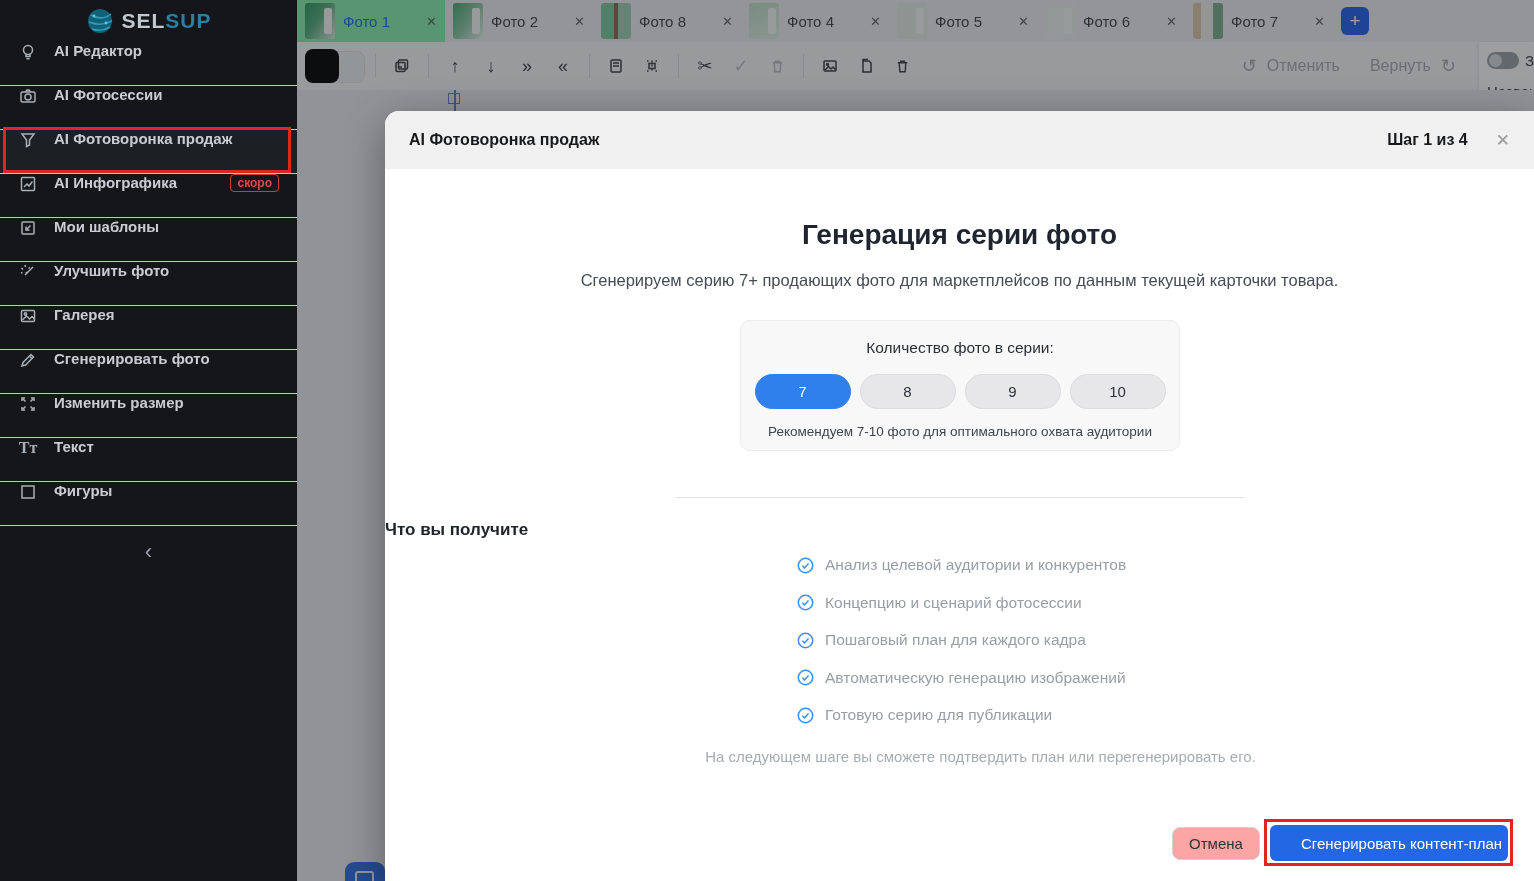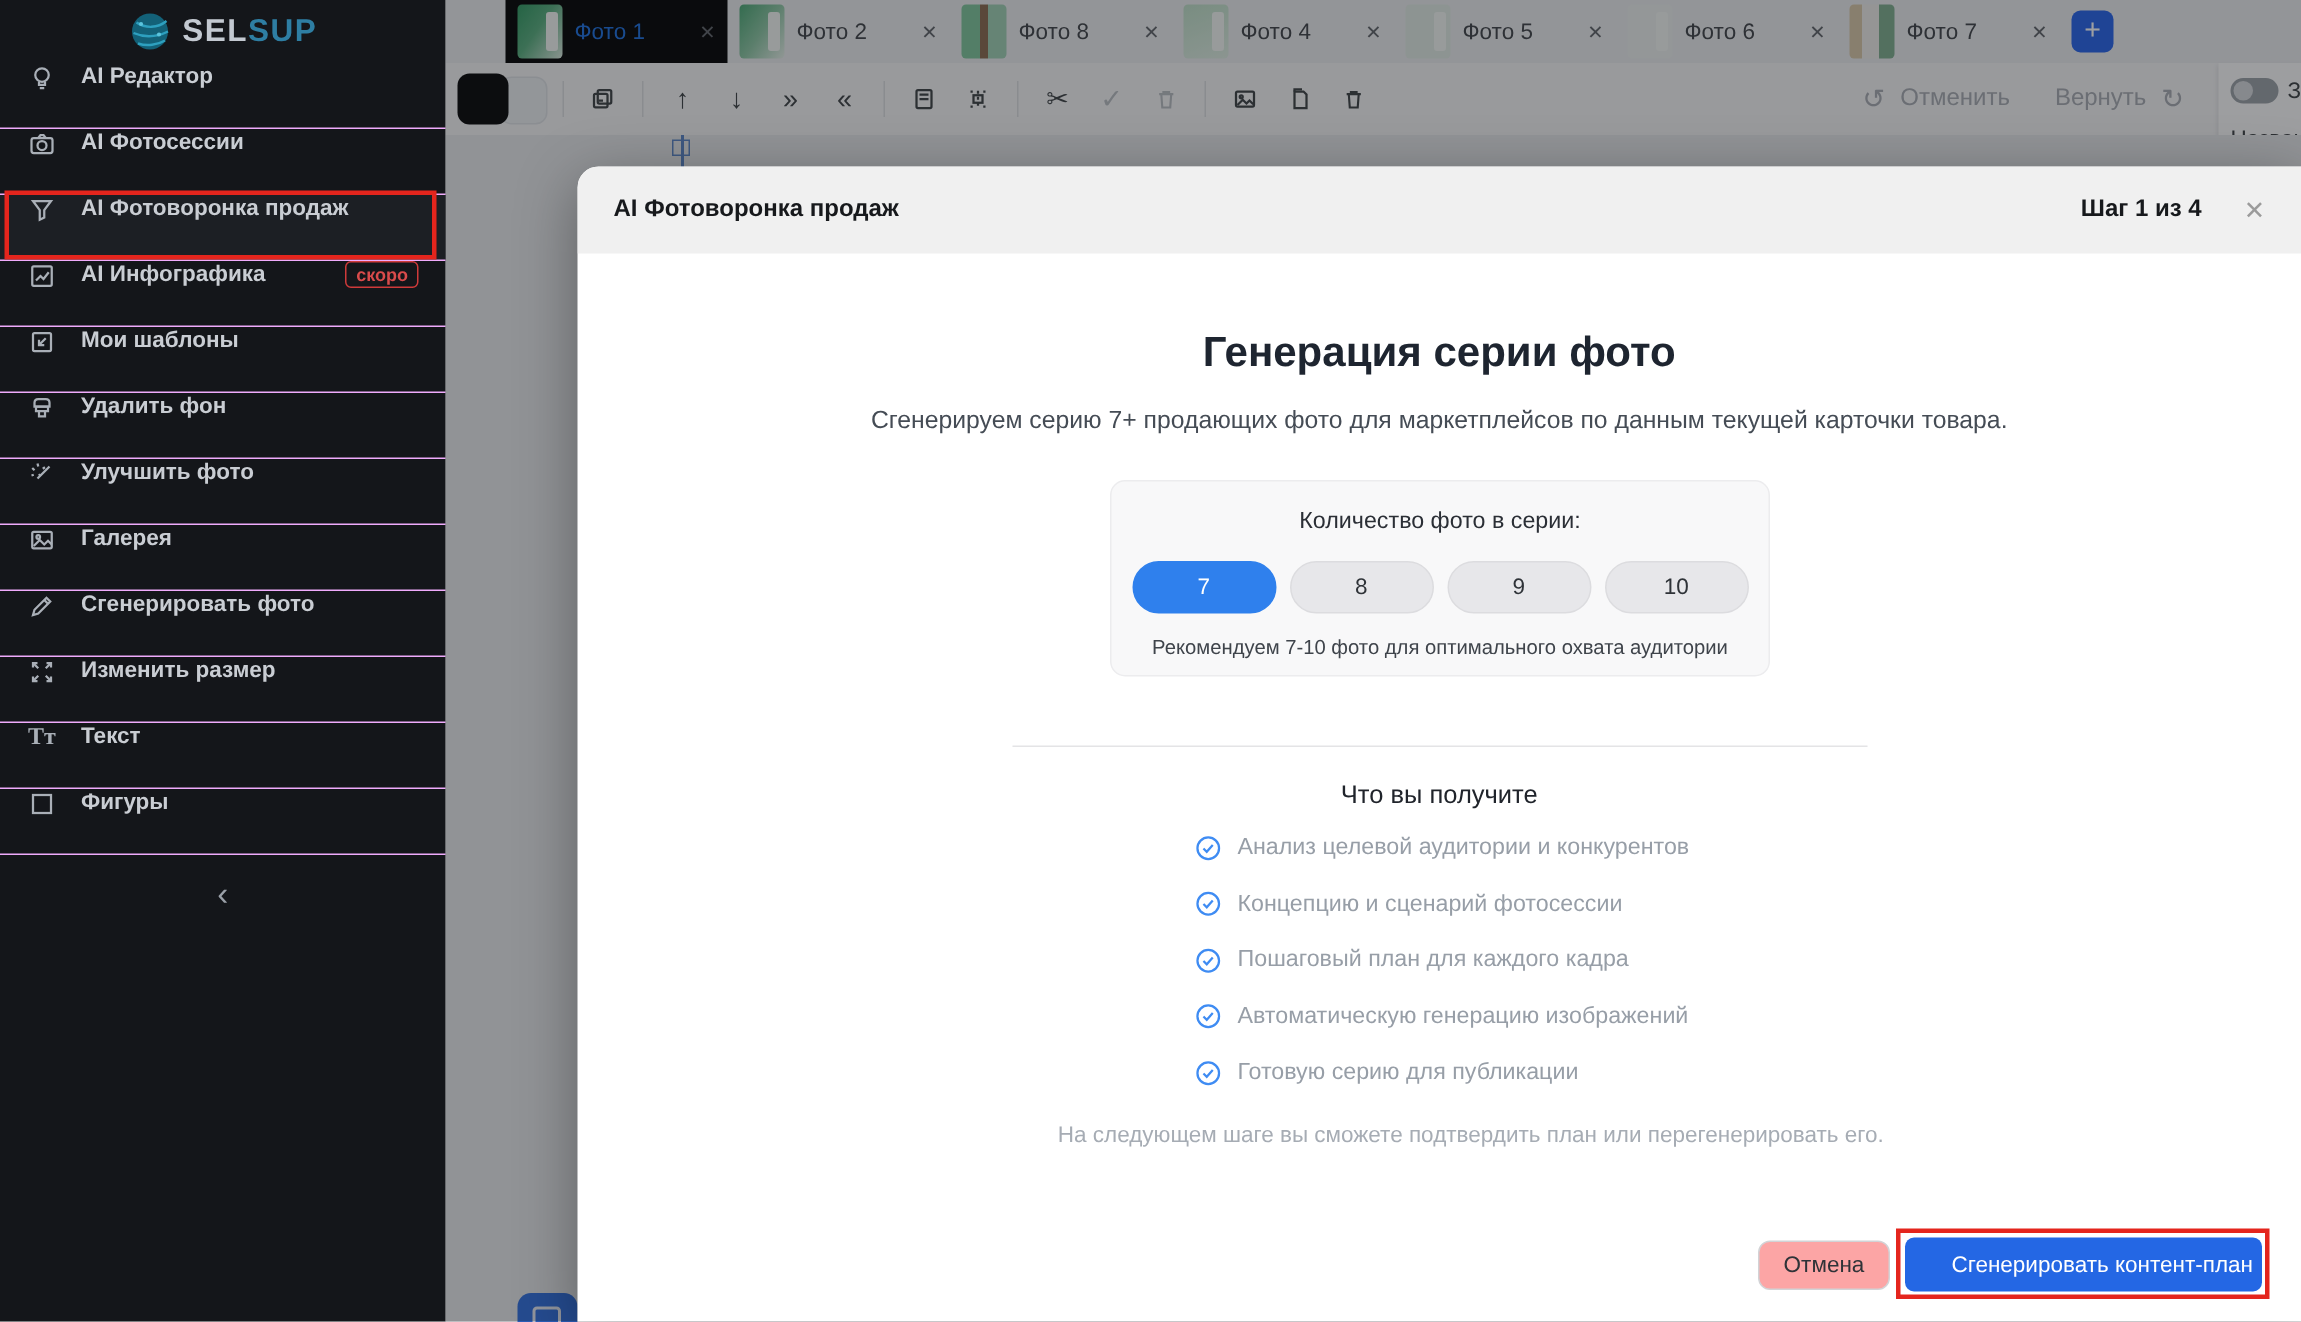--- a/index.html
+++ b/index.html
@@ -27,21 +27,21 @@
     color:#9aa0a8; font-size:22px; cursor:pointer; margin-top:6px; }
 
   
   .content { position:absolute; left:297px; top:0; width:1237px; height:881px; background:#e9eaec; }
 
   .tabbar { position:absolute; left:0; top:0; width:100%; height:42px; background:#edeef0;
     display:flex; align-items:stretch; }
   .tab { position:relative; width:148px; display:flex; align-items:center; gap:8px;
     padding:0 8px; cursor:pointer; }
   .tab .tlabel { font-size:15px; color:#3f4347; white-space:nowrap; }
-  .tab.active { background:#000000;margin-left:40px; }
+  .tab.active { background:#86efac; }
   .tab.active .tlabel { color:#1a6fe0; }
   .tab.active .underline { position:absolute; left:0; bottom:-3px; width:100%; height:3px;
     background:#2572e8; }
   .tab .close { margin-left:auto; font-size:13px; color:#5f6368; cursor:pointer; }
   .thumb { width:30px; height:36px; border-radius:3px; position:relative; overflow:hidden; flex:0 0 auto; }
   .thumb .bottle { position:absolute; right:3px; top:5px; width:8px; height:26px;
     background:#f4f8f4; border-radius:2px; }
   .thumb.t1 { background:linear-gradient(125deg,#2e9960 0%,#57ae7d 45%,#dcebe0 100%); }
   .thumb.t2 { background:linear-gradient(125deg,#49a873 0%,#8cc7a3 50%,#e8f1ea 100%); }
   .thumb.t3 { background:linear-gradient(90deg,#7fc79b 0 42%,#8a6a4e 42% 58%,#9fd0b4 58%); }
@@ -108,22 +108,22 @@
     background:#f8f8f9; border:1px solid #ececee; border-radius:10px; text-align:center; }
   .cb-label { margin-top:18px; font-size:15.5px; color:#2b2f36; }
   .cb-pills { margin-top:17px; display:flex; justify-content:center; gap:9px; }
   .pill-btn { width:96px; height:35px; border-radius:17.5px; background:#e7e7ea;
     border:1px solid #dcdcdf; display:flex; align-items:center; justify-content:center;
     font-size:15px; color:#2f3338; cursor:pointer; }
   .pill-btn.selected { background:#2f80ed; border-color:#2f80ed; color:#ffffff; }
   .cb-hint { margin-top:15px; font-size:13.5px; color:#3f444b; }
 
   .m-divider { position:absolute; left:290px; top:386px; width:570px; height:1px; background:#e4e4e6; }
-  .benefits-title { position:absolute; left:0; top:409px; width:100%; text-align:center;
-    font-size:17px; font-weight:400; color:#20242b; }
+  .benefits-title { position:absolute; left:0; top:409px; width:100%; 
+    font-size:17px; font-weight:700; color:#20242b; }
   .benefits { position:absolute; left:412px; top:443px; }
   .benefit { display:flex; align-items:center; gap:11px; height:22px; margin-bottom:15.5px; }
   .benefit .btext { font-size:15.5px; color:#979ea7; white-space:nowrap; }
   .benefit svg { flex:0 0 auto; }
   .m-footnote { position:absolute; left:0; top:637px; width:100%; text-align:center;
     font-size:15px; color:#a6acb4;margin-left:21px; }
 
   .btn-cancel { position:absolute; left:787px; top:716px; width:88px; height:33px;
     background:#fca5a5; border:1px solid #d2d3d6; border-radius:8px; font-size:15px; color:#2f3338;
     display:flex; align-items:center; justify-content:center; cursor:pointer; }
@@ -194,29 +194,20 @@
       <svg width="18" height="18" viewBox="0 0 18 18">
           <rect x="3" y="3" width="12" height="12" rx="1"></rect>
           <path d="M11.5 6.5 L7 11 M7 7.5 V11 h3.5"></path>
         </svg>
     </span>
     <span class="lbl">Мои шаблоны</span>
   </div>
   <div class="side-item">
     <span class="side-icon">
       <svg width="18" height="18" viewBox="0 0 18 18">
-          <path d="M4 8 V5.5 C4 4 5 3 6.5 3 h5 C13 3 14 4 14 5.5 V8 Z"></path>
-          <path d="M5 8 h8 v3 h-8 Z M7 11 v3.5 h4 V11"></path>
-        </svg>
-    </span>
-    <span class="lbl">Удалить фон</span>
-  </div>
-  <div class="side-item">
-    <span class="side-icon">
-      <svg width="18" height="18" viewBox="0 0 18 18">
           <path d="M6 12 L14 4"></path>
           <path d="M4 6.5 L2.5 5 M6.5 4 L6 2 M9.5 5.5 L11 4.5 M3.5 9.5 L2 10 M7 9 L8 10.5"></path>
         </svg>
     </span>
     <span class="lbl">Улучшить фото</span>
   </div>
   <div class="side-item">
     <span class="side-icon">
       <svg width="18" height="18" viewBox="0 0 18 18">
           <rect x="2.5" y="3.5" width="13" height="11" rx="1"></rect>

